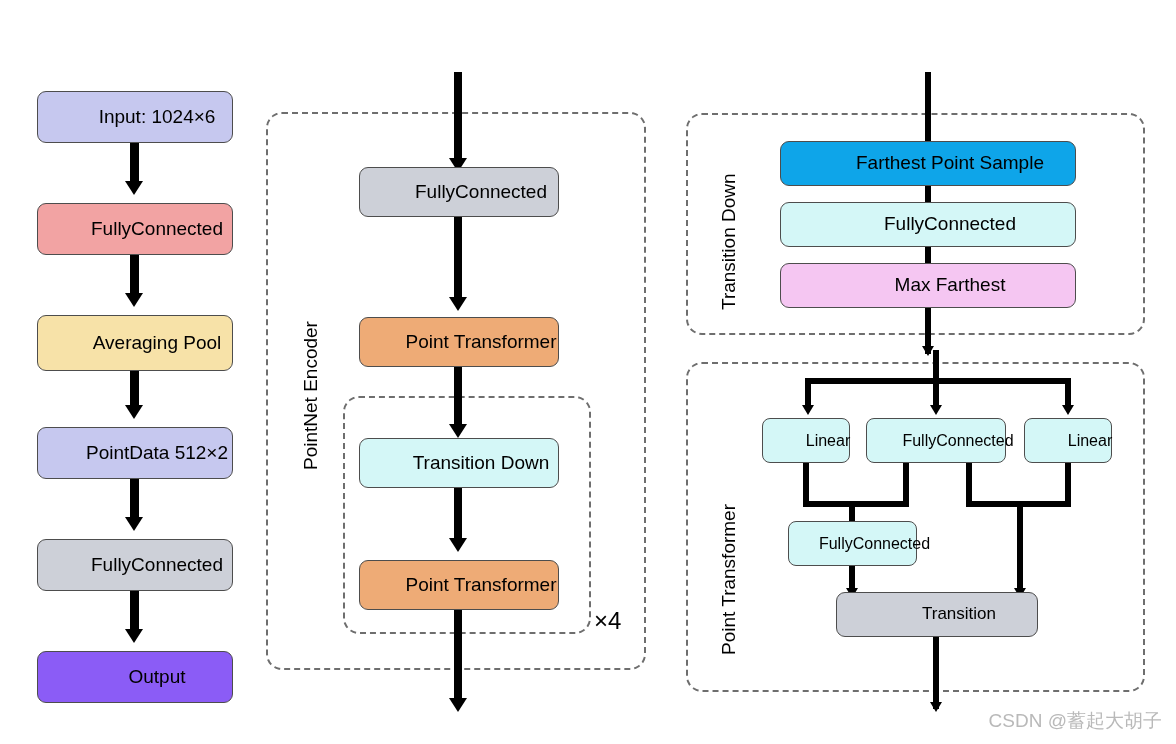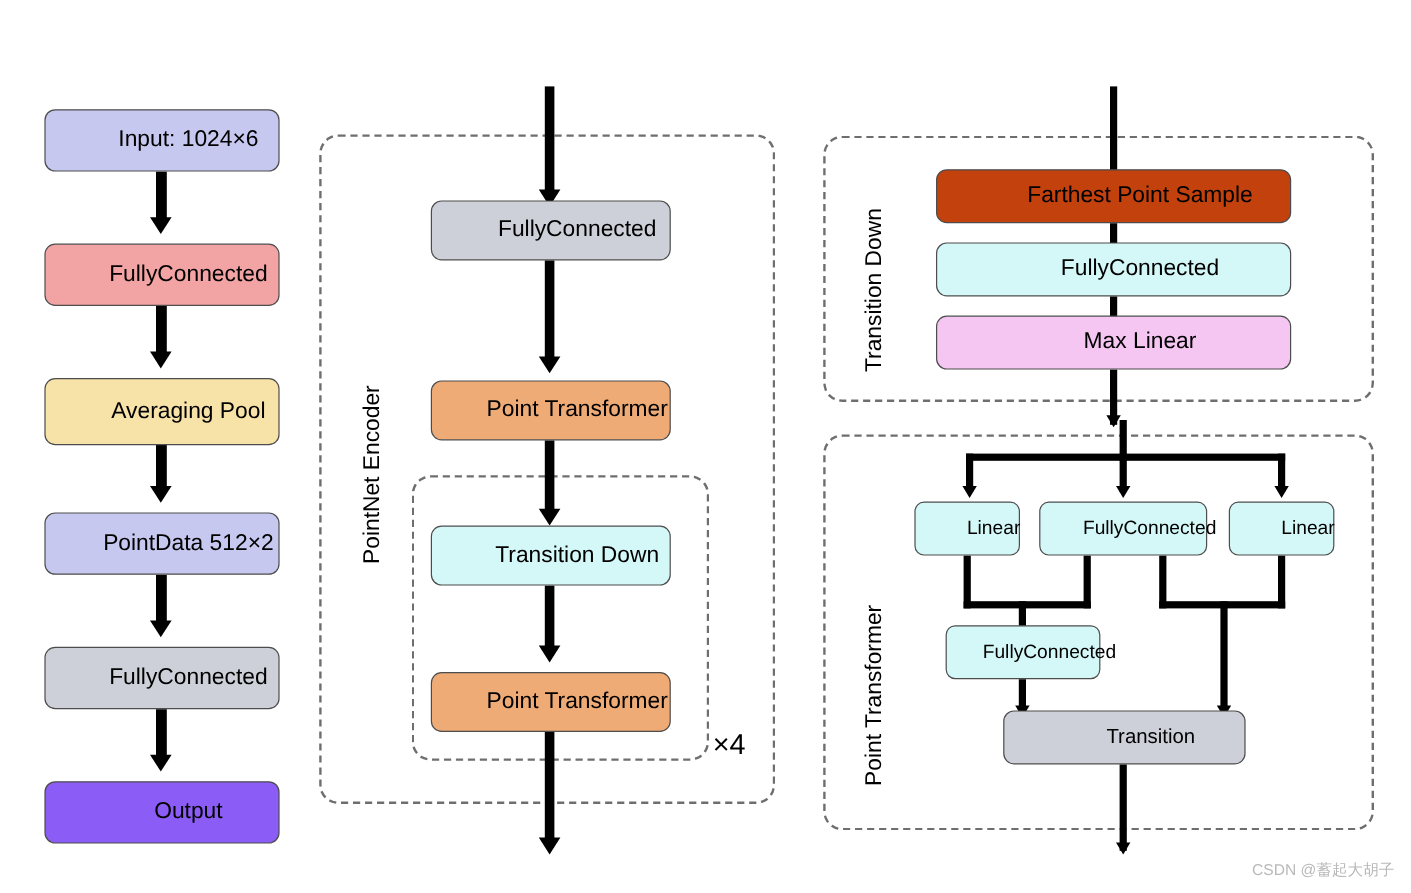--- a/index.html
+++ b/index.html
@@ -96,21 +96,21 @@
     position: absolute;
     font-size: 24px;
     color: #000;
     z-index: 4;
     white-space: nowrap;
   }
 
   .watermark {
     position: absolute;
     right: 14px; bottom: 10px;
-    font-size: 13px;
+    font-size: 19px;
     color: #b9b9b9;
     white-space: nowrap;
     z-index: 5;
   }
 </style>
 </head>
 <body>
 
 <div id="figure-root">
 
@@ -177,29 +177,29 @@
     <div class="arrowhead" style="left:449px; top:698px;"></div>
   </div>
 
   <div>
 
     <div class="vline" style="left:925px; top:72px; width:6px; height:78px;"></div>
 
     <div class="group" style="left:686px; top:113px; width:459px; height:222px;"></div>
     <div class="group-label" style="left:718px; top:310px;">Transition Down</div>
 
-    <div class="node" style="left:780px; top:141px; width:296px; height:45px; background:#c2410c;">Farthest Point Sample</div>
+    <div class="node" style="left:780px; top:141px; width:296px; height:45px; background:#0ea5e9;">Farthest Point Sample</div>
 
     <div class="vline" style="left:925px; top:186px; width:6px; height:18px;"></div>
 
     <div class="node" style="left:780px; top:202px; width:296px; height:45px; background:#d4f7f7;">FullyConnected</div>
 
     <div class="vline" style="left:925px; top:247px; width:6px; height:18px;"></div>
 
-    <div class="node" style="left:780px; top:263px; width:296px; height:45px; background:#f5c6f2;">Max Linear</div>
+    <div class="node" style="left:780px; top:263px; width:296px; height:45px; background:#f5c6f2;">Max Farthest</div>
 
     <div class="vline" style="left:925px; top:308px; width:6px; height:46px;"></div>
     <div class="arrowhead thin" style="left:922px; top:346px;"></div>
   </div>
 
   <div>
 
     <div class="group" style="left:686px; top:362px; width:459px; height:330px;"></div>
     <div class="group-label" style="left:718px; top:655px;">Point Transformer</div>
 

